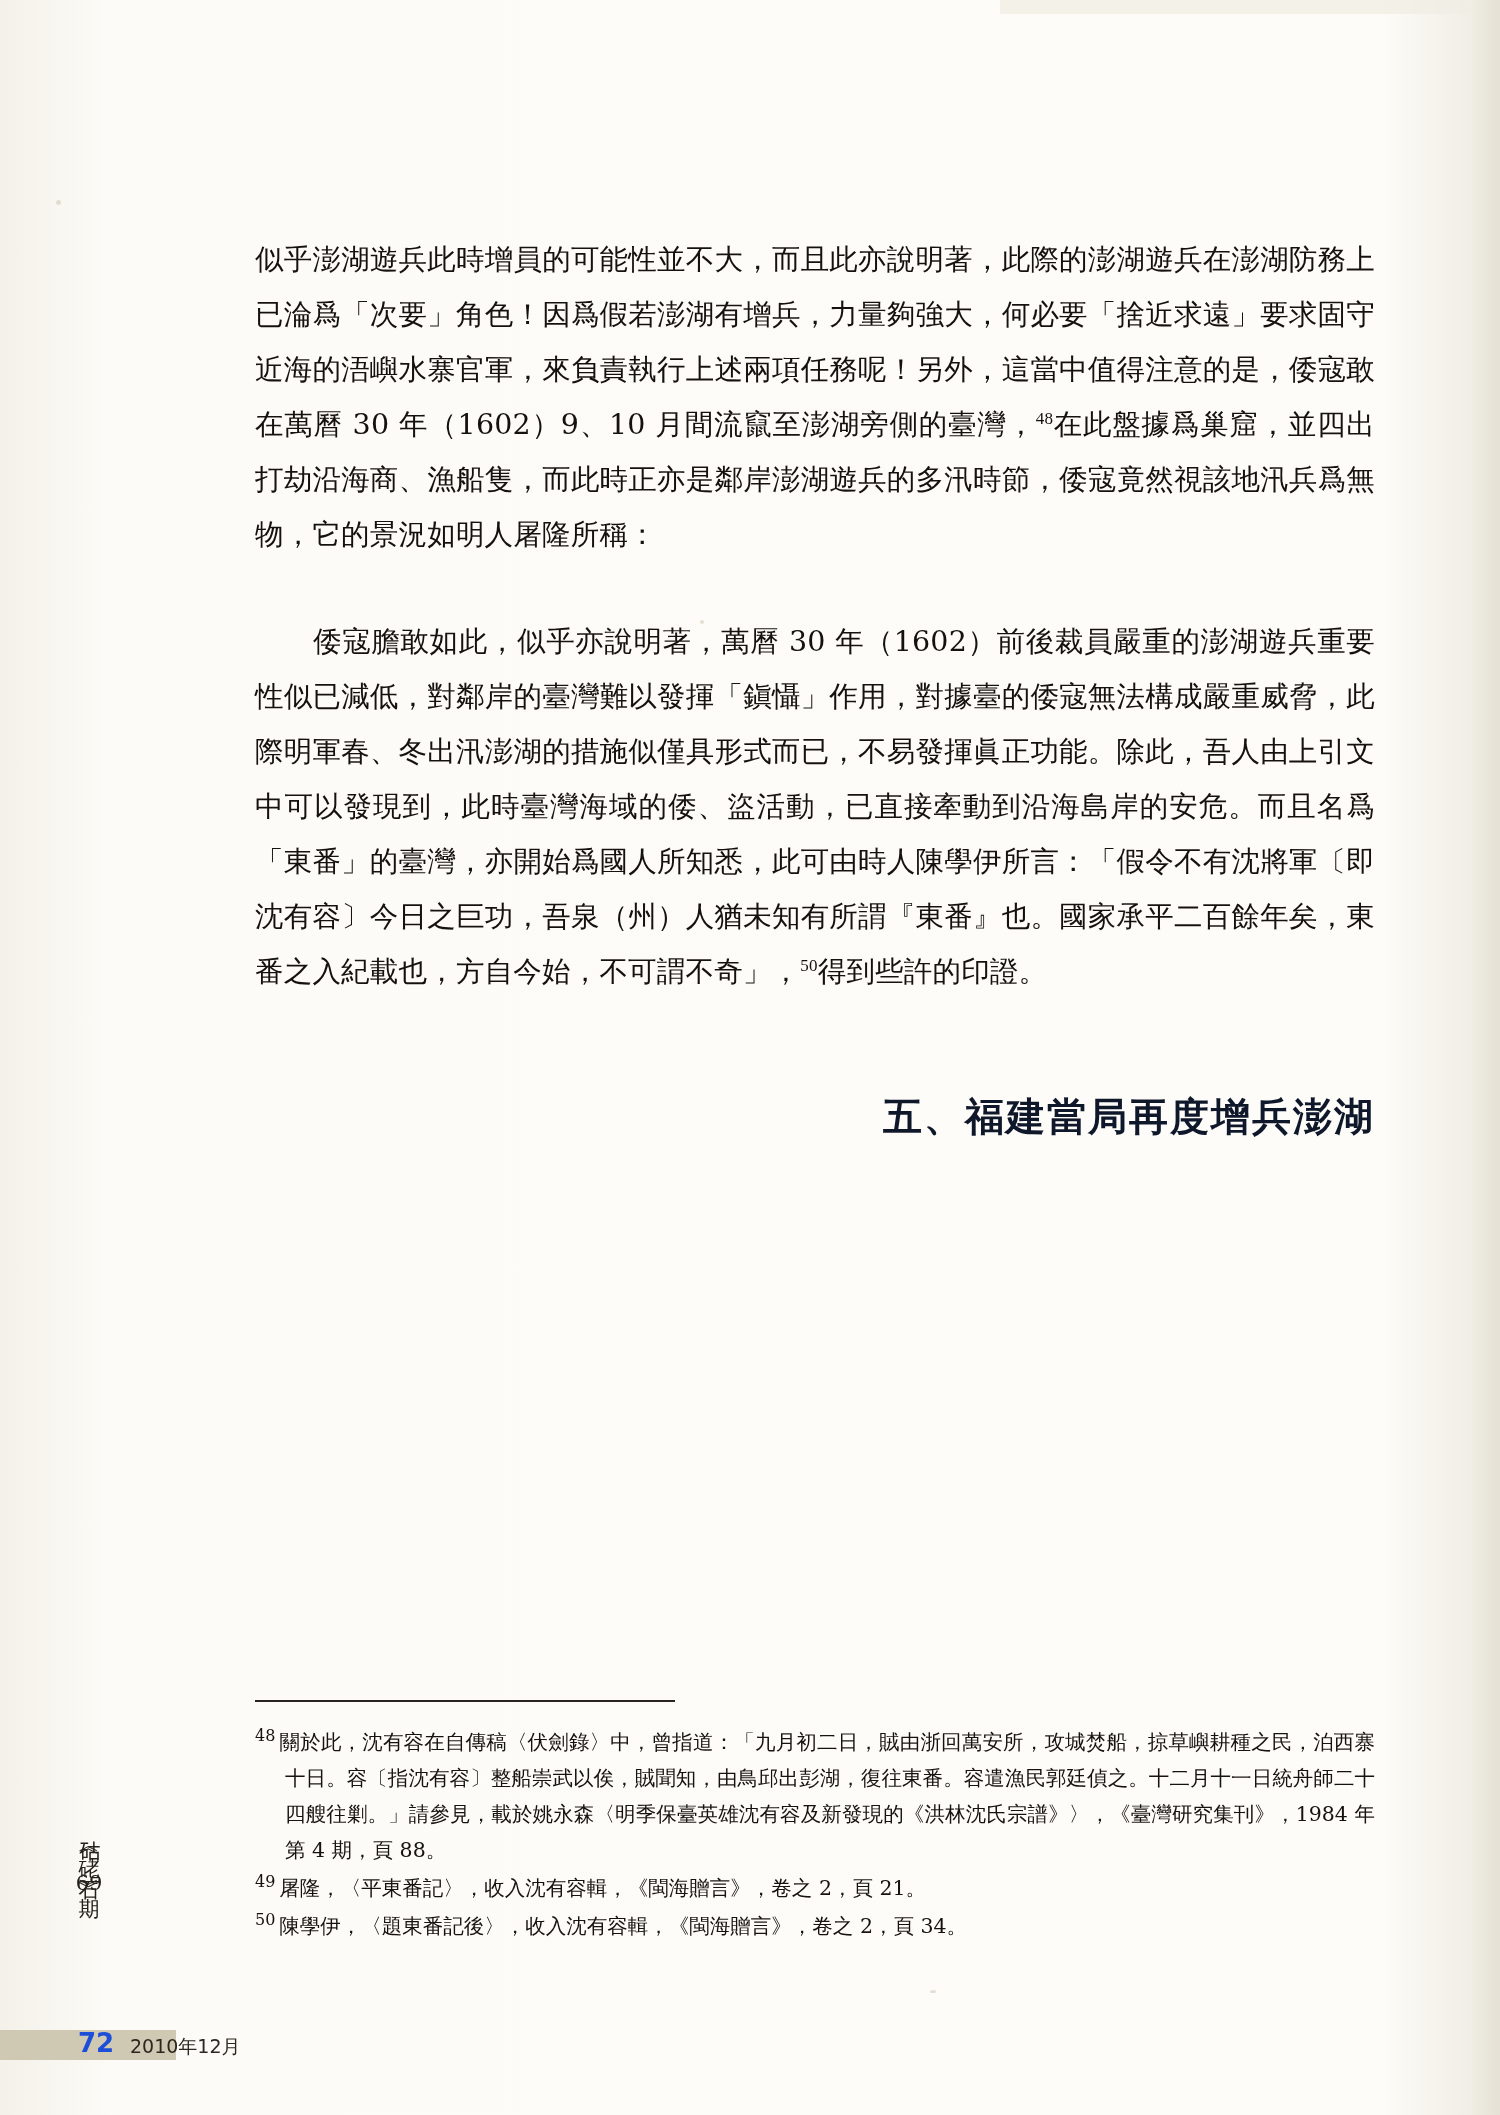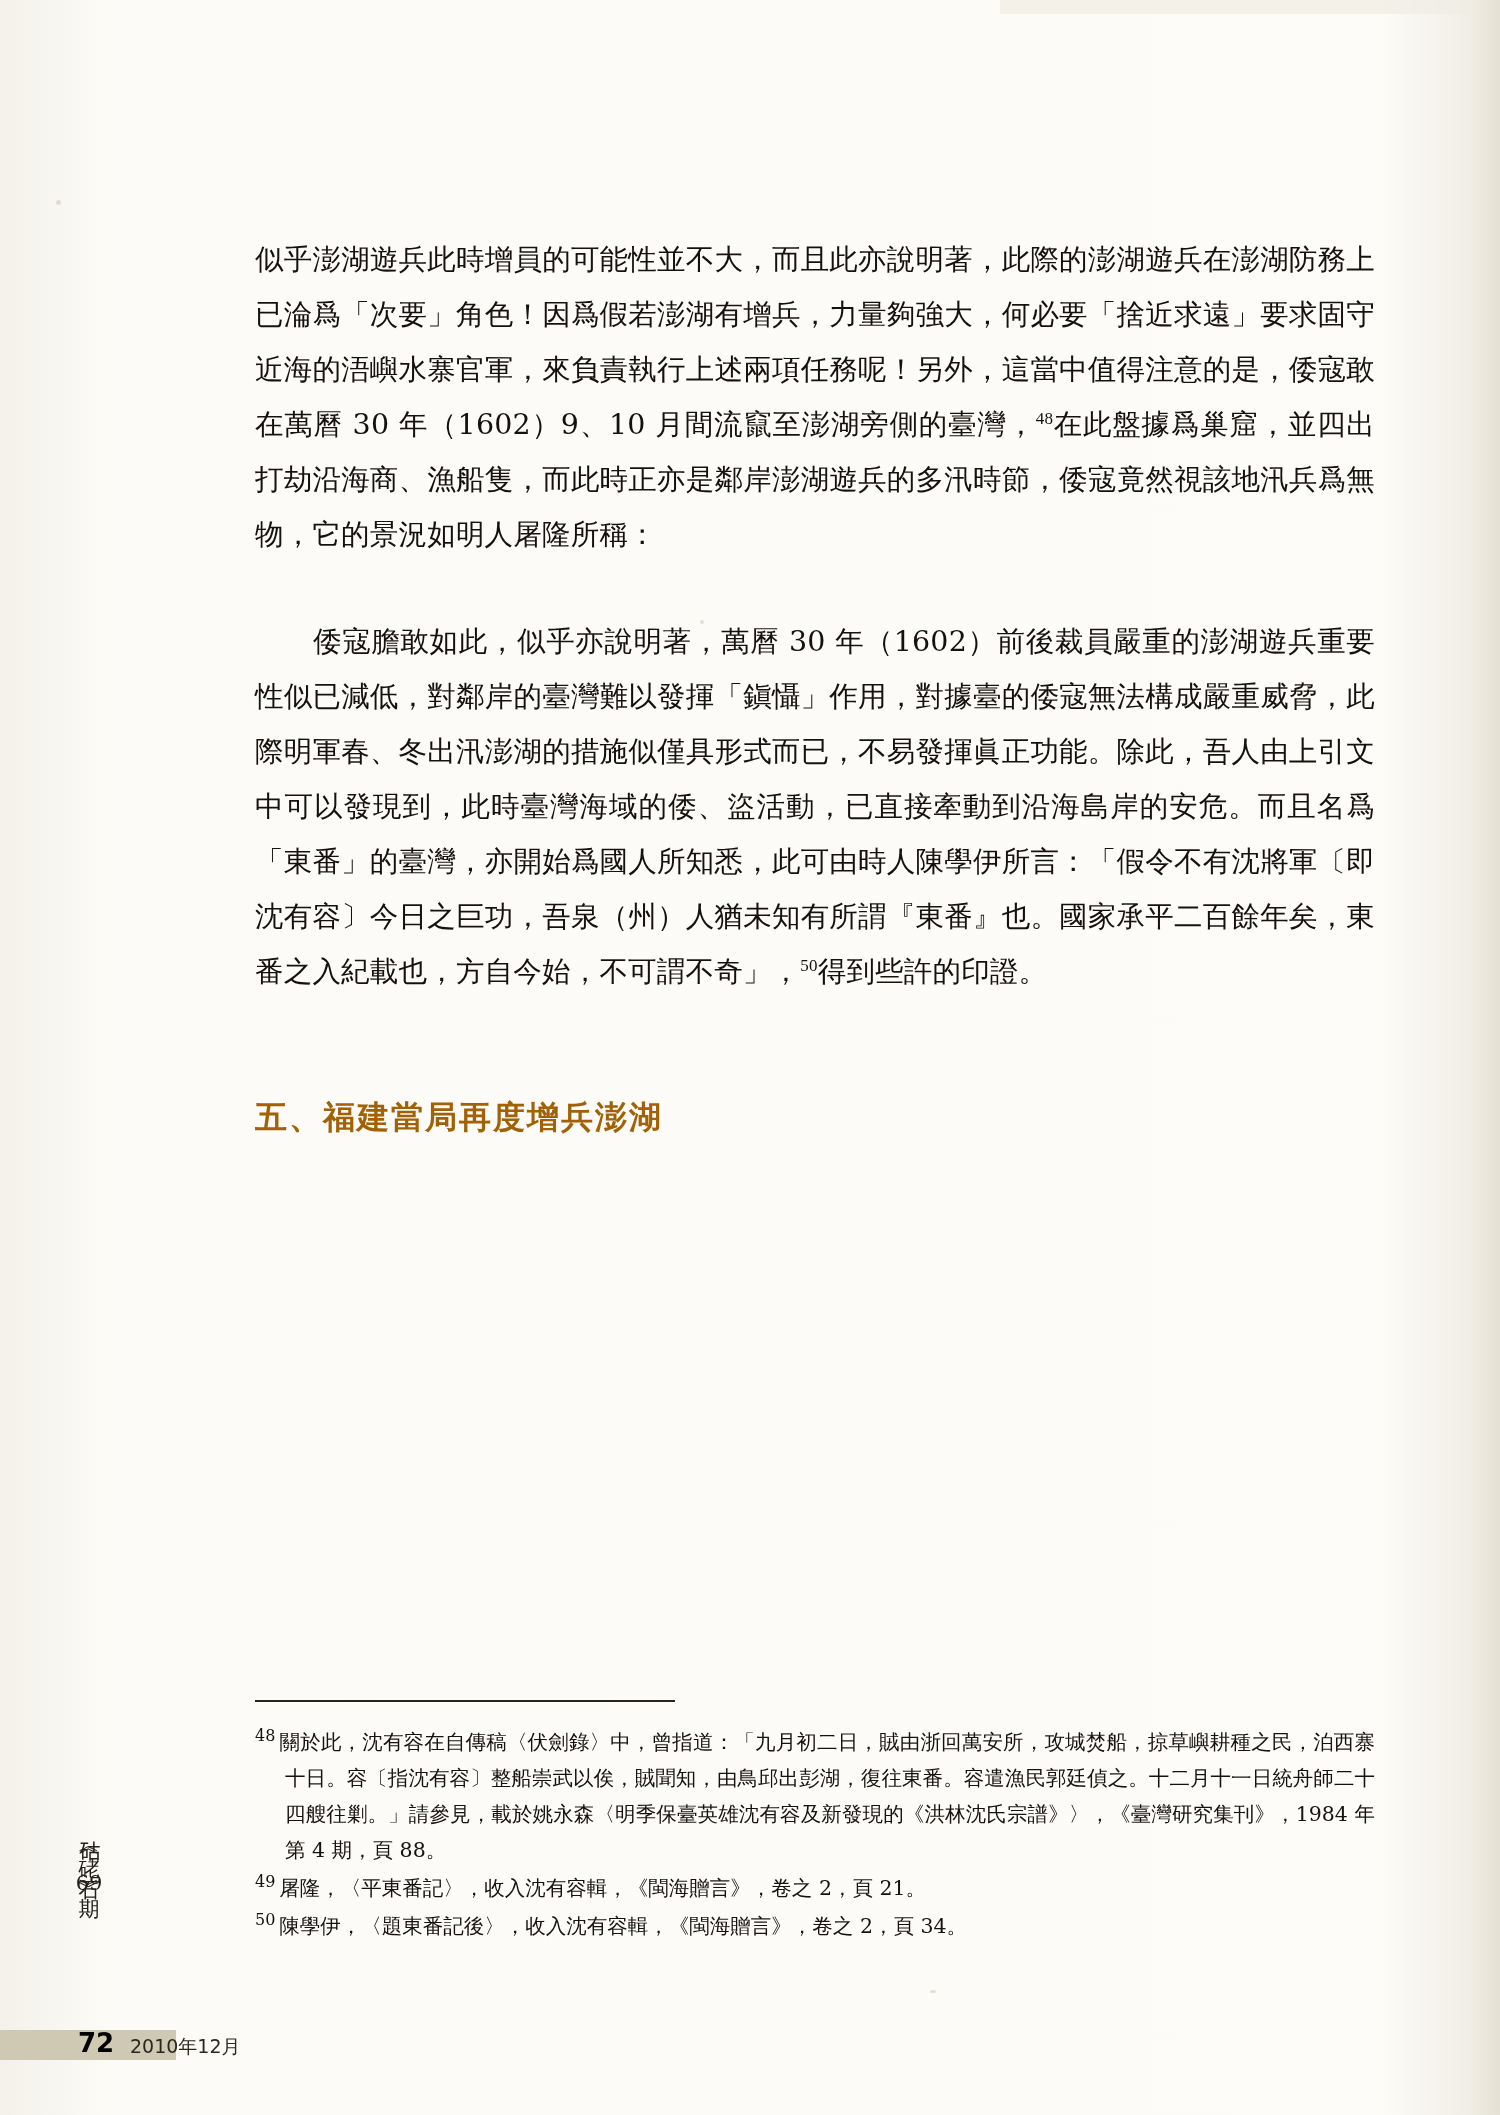--- a/index.html
+++ b/index.html
@@ -95,26 +95,27 @@
   .quote sup.fn {
     font-style: italic;
     letter-spacing: 0;
   }
 
   .gap-after-quote { height: 52px; }
 
   
   h2.section-heading {
     margin: 96px 0 0 0;
-    font-size: 32px;
+    font-size: 39px;
     line-height: 44px;
     font-weight: bold;
-    color: #a16207;
+    color: #0f172a;
     letter-spacing: 2px;
     font-family: "DejaVu Sans", "Liberation Sans", sans-serif;
+    text-align: right;
   }
 
   
   .fn-rule {
     position: absolute;
     left: 255px;
     top: 1700px;
     width: 420px;
     height: 2px;
     background: #2a241e;
@@ -171,21 +172,21 @@
     width: 176px;
     height: 30px;
     background: #cfc9b4;
   }
   .footer-page {
     position: absolute;
     left: 78px;
     top: 2028px;
     font-size: 26px;
     font-weight: bold;
-    color: #000000;
+    color: #1d4ed8;
     font-family: "DejaVu Sans", "Liberation Sans", sans-serif;
     text-align: center;
   }
   .footer-date {
     position: absolute;
     left: 130px;
     top: 2034px;
     font-size: 19px;
     color: #2c261f;
     font-family: "DejaVu Sans", "Liberation Sans", sans-serif;

